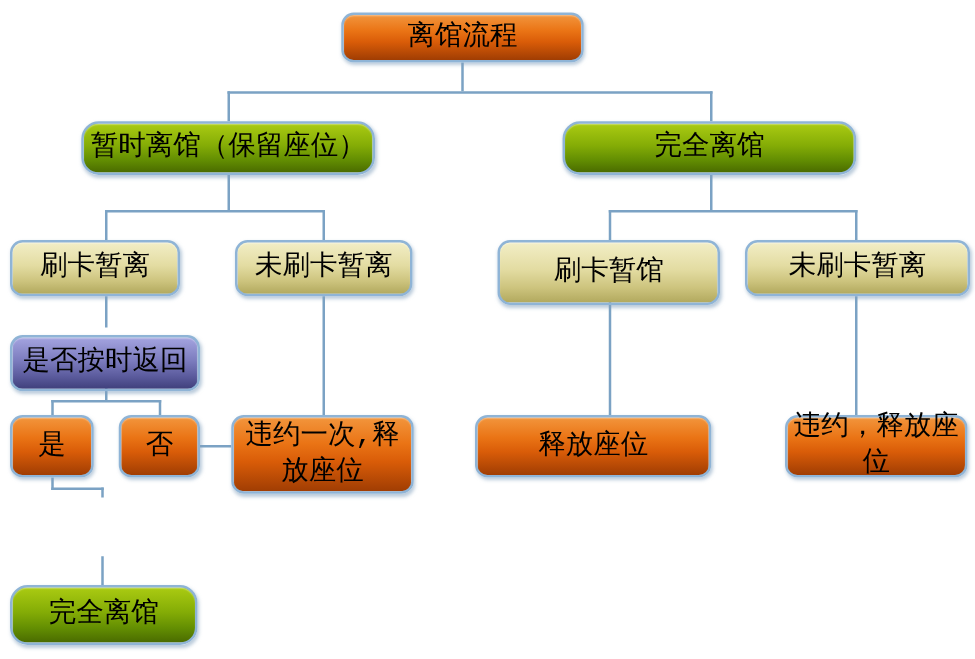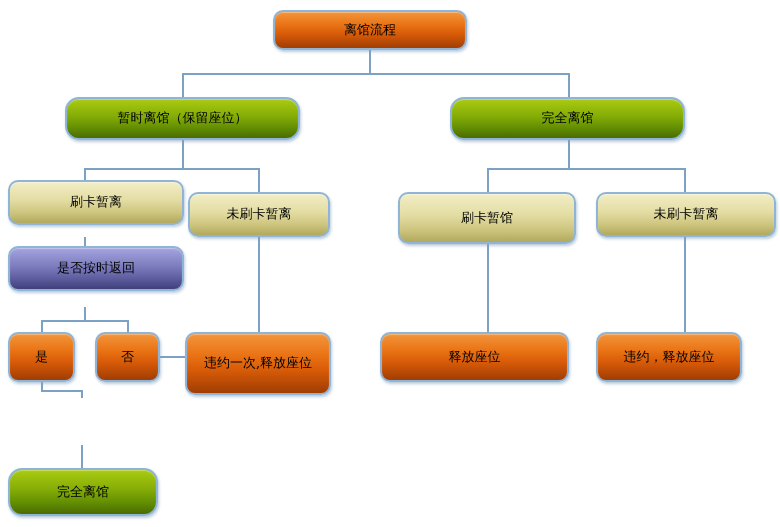--- a/index.html
+++ b/index.html
@@ -10,46 +10,47 @@
     font-family:"DejaVu Serif","Liberation Serif",serif;
     overflow:hidden;
   }
   .node{
     position:absolute;
     display:flex;align-items:center;justify-content:center;
     text-align:center;
     border:2px solid #8fb4d6;
     border-radius:10px;
     box-sizing:border-box;
-    font-size:13px;
+    font-size:22px;
     color:#000;
     z-index:2;
     box-shadow:1px 2px 3px rgba(130,160,190,0.55), inset 0 1px 1px rgba(255,255,255,0.35);
     line-height:1.3;
     padding:2px 4px;
+    font-family:Liberation Mono, monospace;
   }
   .orange{background:linear-gradient(180deg,#f2953c 0%,#ea7415 35%,#d95c08 60%,#a03d03 100%);}
   .green {background:linear-gradient(180deg,#aacb12 0%,#84ac06 45%,#628d02 75%,#4a6b00 100%);border-radius:14px;}
   .khaki {background:linear-gradient(180deg,#f2eec6 0%,#e3dca2 45%,#cdc47e 75%,#b2a95e 100%);}
   .purple{background:linear-gradient(180deg,#a4a4e0 0%,#7c7cbe 45%,#5c5c9e 75%,#40407c 100%);}
   .conn{position:absolute;background:#7ba2c4;z-index:1;}
   
   #n-root        {left:273px;top:10px; width:194px;height:40px;}
   #n-temp        {left:65px; top:97px; width:235px;height:43px;}
   #n-full        {left:450px;top:97px; width:235px;height:43px;}
-  #n-swipeL      {left:8px;  top:180px;width:176px;height:45px;}
+  #n-swipeL      {left:8px;  top:192px;width:136px;height:45px;}
   #n-noswipeL    {left:188px;top:192px;width:142px;height:45px;}
   #n-swipeR      {left:398px;top:192px;width:178px;height:52px;}
   #n-noswipeR    {left:596px;top:192px;width:180px;height:45px;}
-  #n-ontime      {left:8px;  top:246px;width:176px;height:45px;}
+  #n-ontime      {left:8px;  top:268px;width:152px;height:45px;}
   #n-yes         {left:8px;  top:332px;width:67px; height:50px;}
   #n-no          {left:95px; top:332px;width:65px; height:50px;}
   #n-violateOnce {left:185px;top:332px;width:146px;height:63px;}
   #n-release     {left:380px;top:332px;width:189px;height:50px;text-align:center;}
-  #n-violateRel  {left:596px;top:332px;width:146px;height:50px;}
+  #n-violateRel  {left:628px;top:332px;width:146px;height:50px;}
   #n-useSeat     {left:8px;  top:398px;width:148px;height:47px;}
   #n-final       {left:8px;  top:468px;width:150px;height:48px;}
 </style>
 </head>
 <body>
 
 <div id="canvas">
 
   <div class="conn" style="left:369px;top:50px;width:2px;height:23px;"></div>
   <div class="conn" style="left:182px;top:73px;width:388px;height:2px;"></div>

